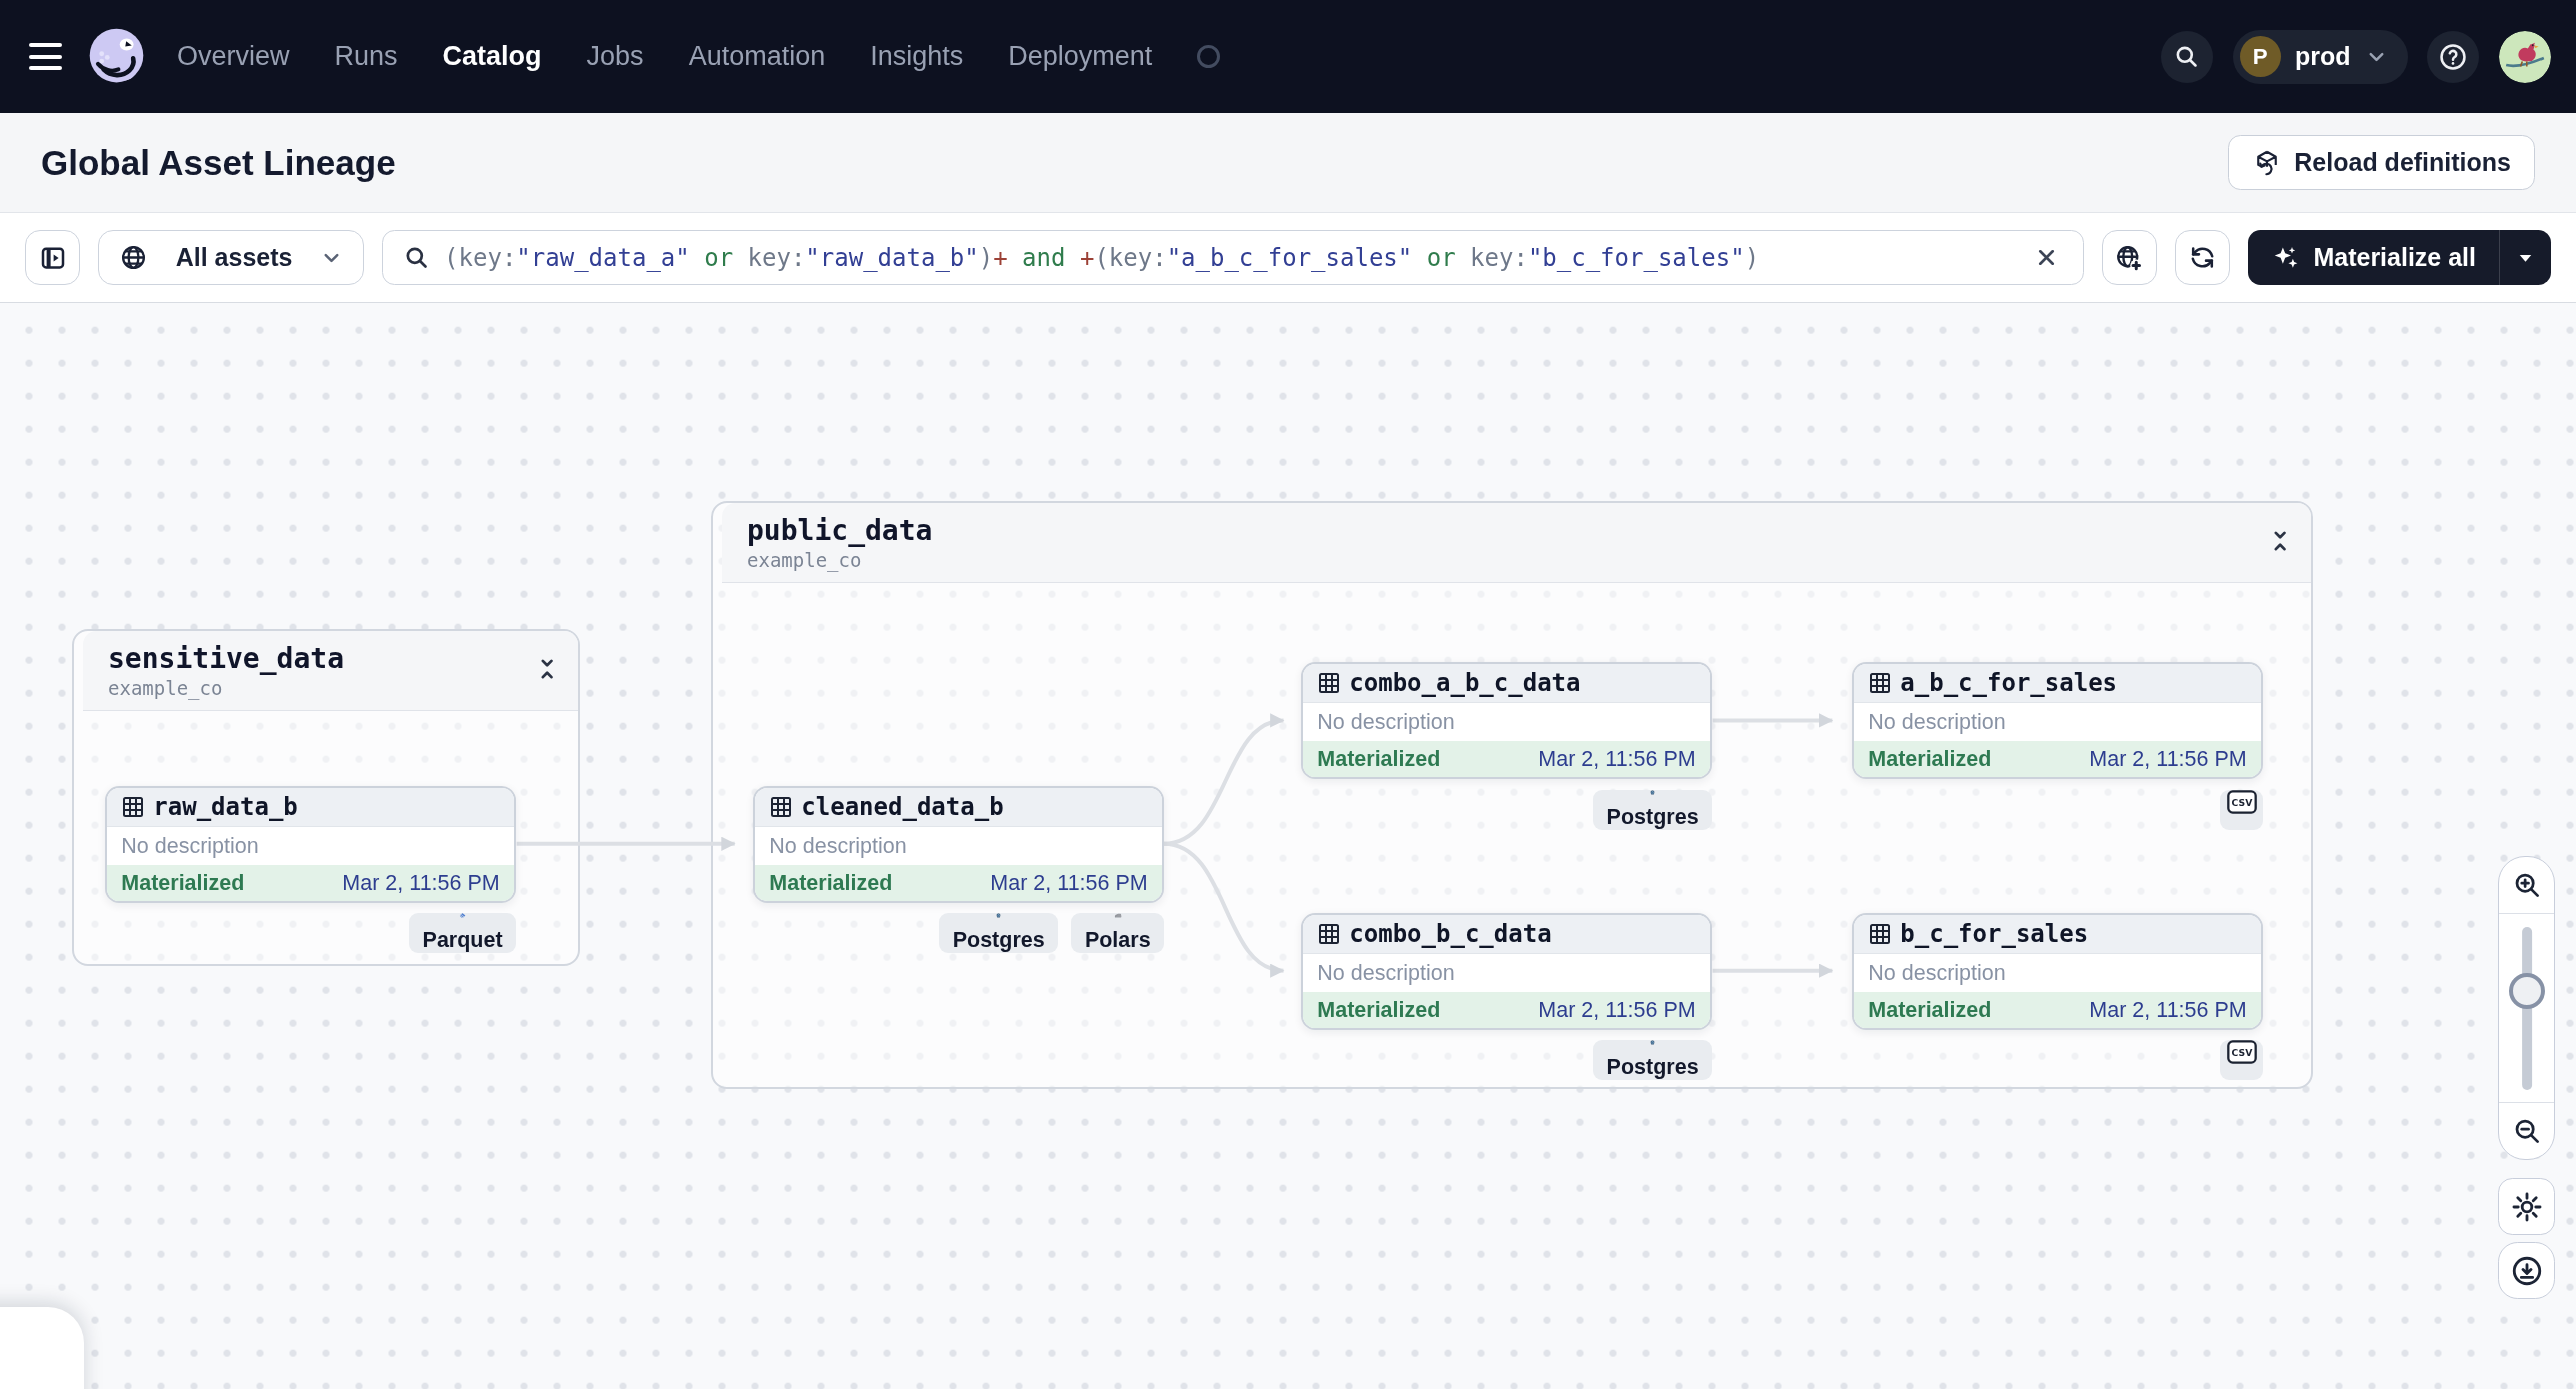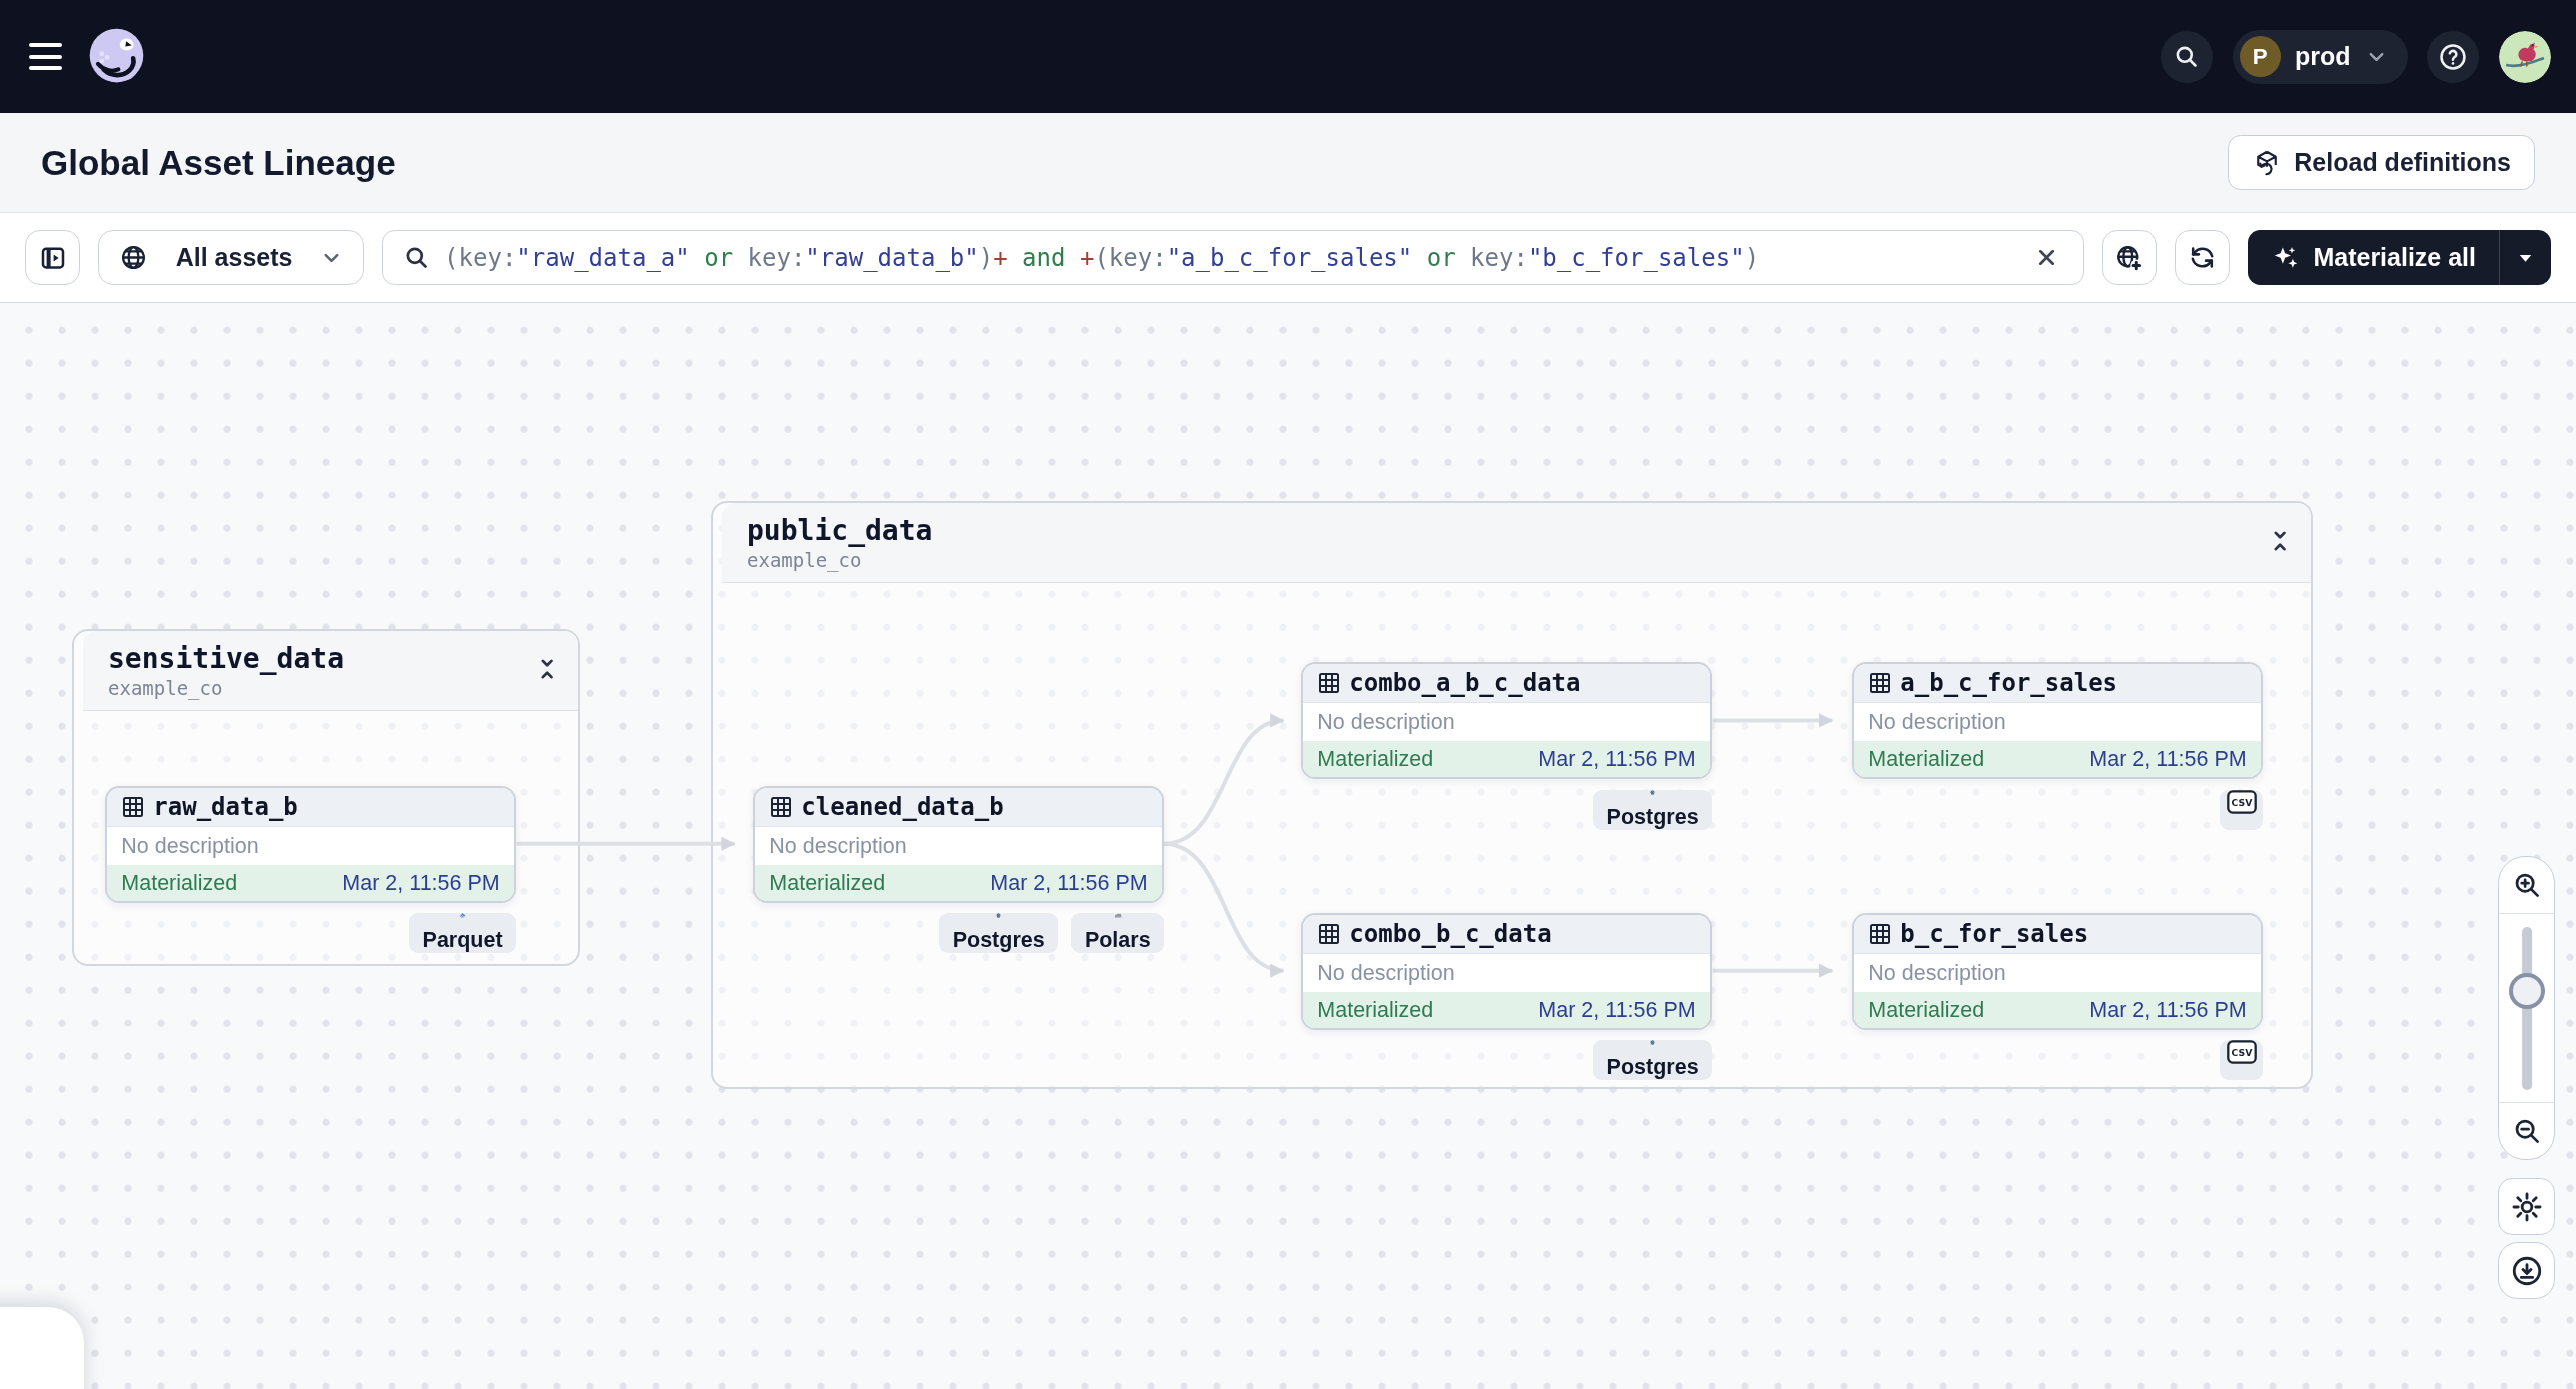--- a/index.html
+++ b/index.html
@@ -55,21 +55,21 @@
   .group-sub{font-family:"DejaVu Sans Mono",monospace;font-size:19px;color:#7b8494;margin-top:1.8px;}
   .group-collapse{position:absolute;right:19.7px;top:25px;background:none;border:none;cursor:pointer;display:flex;}
 
   .edges{position:absolute;inset:0;z-index:2;}
 
   .node{position:absolute;width:411px;border:2.2px solid #ccd2db;border-radius:14.3px;background:#fff;z-index:3;box-shadow:0 2.7px 9px rgba(15,23,42,.07);overflow:hidden;cursor:pointer;}
   .node-head{height:39px;background:#edf0f4;border-bottom:1.8px solid #e1e5ea;display:flex;align-items:center;gap:8px;padding:0 14.3px;}
   .node-name{font-family:"DejaVu Sans Mono",monospace;font-size:24px;font-weight:700;color:#0f1527;white-space:nowrap;}
   .node-desc{height:38px;display:flex;align-items:center;padding:0 14.3px;font-size:21.5px;color:#8892a4;}
   .node-foot{height:36px;background:var(--status-bg,#e3f2e8);display:flex;align-items:center;justify-content:space-between;padding:0 14.3px;font-size:21.5px;}
-  .node-status{color:var(--status-green,#2e7a52);}
+  .node-status{color:var(--status-green,#2e7a52);font-weight:bold;}
   .node-time{color:var(--ts-indigo,#2d3d8f);}
 
   .badges{position:absolute;display:flex;justify-content:flex-end;align-items:center;gap:13.4px;z-index:3;}
   .badge{height:40px;background:#e9ecf0;border-radius:9px;display:inline-flex;align-items:center;gap:9.8px;padding:0 13.4px;font-size:21.5px;font-weight:700;color:#12182b;cursor:default;flex-direction:column;}
   .badge.icon-only{padding:0 6.3px;}
 
   .zoom-panel{position:absolute;right:20.6px;top:553px;width:57px;height:304px;background:#fff;border:1.8px solid #c8cedb;border-radius:27px;display:flex;flex-direction:column;z-index:5;}
   .zp-btn{height:57px;background:none;border:none;display:flex;align-items:center;justify-content:center;cursor:pointer;flex:0 0 auto;}
   .zp-btn.top{border-bottom:1.8px solid #dce0e7;}
   .zp-btn.bottom{border-top:1.8px solid #dce0e7;}
@@ -98,20 +98,30 @@
       <path d="M52 42c2 7-3 13-10 14" stroke="#cdc9f3" stroke-width="6" fill="none" stroke-linecap="round"></path>
       <path d="M19 47c8 8 21 8 28 1 4-4 5-9 4-13" stroke="#0d1120" stroke-width="5" fill="none" stroke-linecap="round"></path>
       <path d="M13 41c6 7 15 9 22 6" stroke="#0d1120" stroke-width="4.5" fill="none" stroke-linecap="round"></path>
       <ellipse cx="44" cy="20" rx="7.5" ry="6.5" fill="#fff"></ellipse>
       <path d="M43.5 16.5l6 4.5-7 1.2z" fill="#0d1120"></path>
       <circle cx="17" cy="30" r="2.6" fill="#e4e2fb"></circle>
         <circle cx="23" cy="34" r="2.6" fill="#e4e2fb"></circle>
         <circle cx="17" cy="38" r="2.6" fill="#e4e2fb"></circle>
     </svg>
   </div>
+  <nav class="nav-items" id="nav-items">
+      <div class="nav-item">Overview</div>
+      <div class="nav-item">Runs</div>
+      <div class="nav-item active">Catalog</div>
+      <div class="nav-item">Jobs</div>
+      <div class="nav-item">Automation</div>
+      <div class="nav-item">Insights</div>
+      <div class="nav-item">Deployment</div>
+      <span class="spinner"></span>
+    </nav>
   <div class="nav-right">
     <button class="navcircle">
       <svg width="27" height="27" viewBox="0 0 24 24" fill="none" stroke="#eef0f4" stroke-width="2.3" stroke-linecap="round">
           <circle cx="10.5" cy="10.5" r="6.2"></circle>
           <path d="M15.3 15.3 20 20"></path>
         </svg>
     </button>
     <button class="env-pill">
       <span class="env-avatar">P</span>
       <span class="env-label">prod</span>

